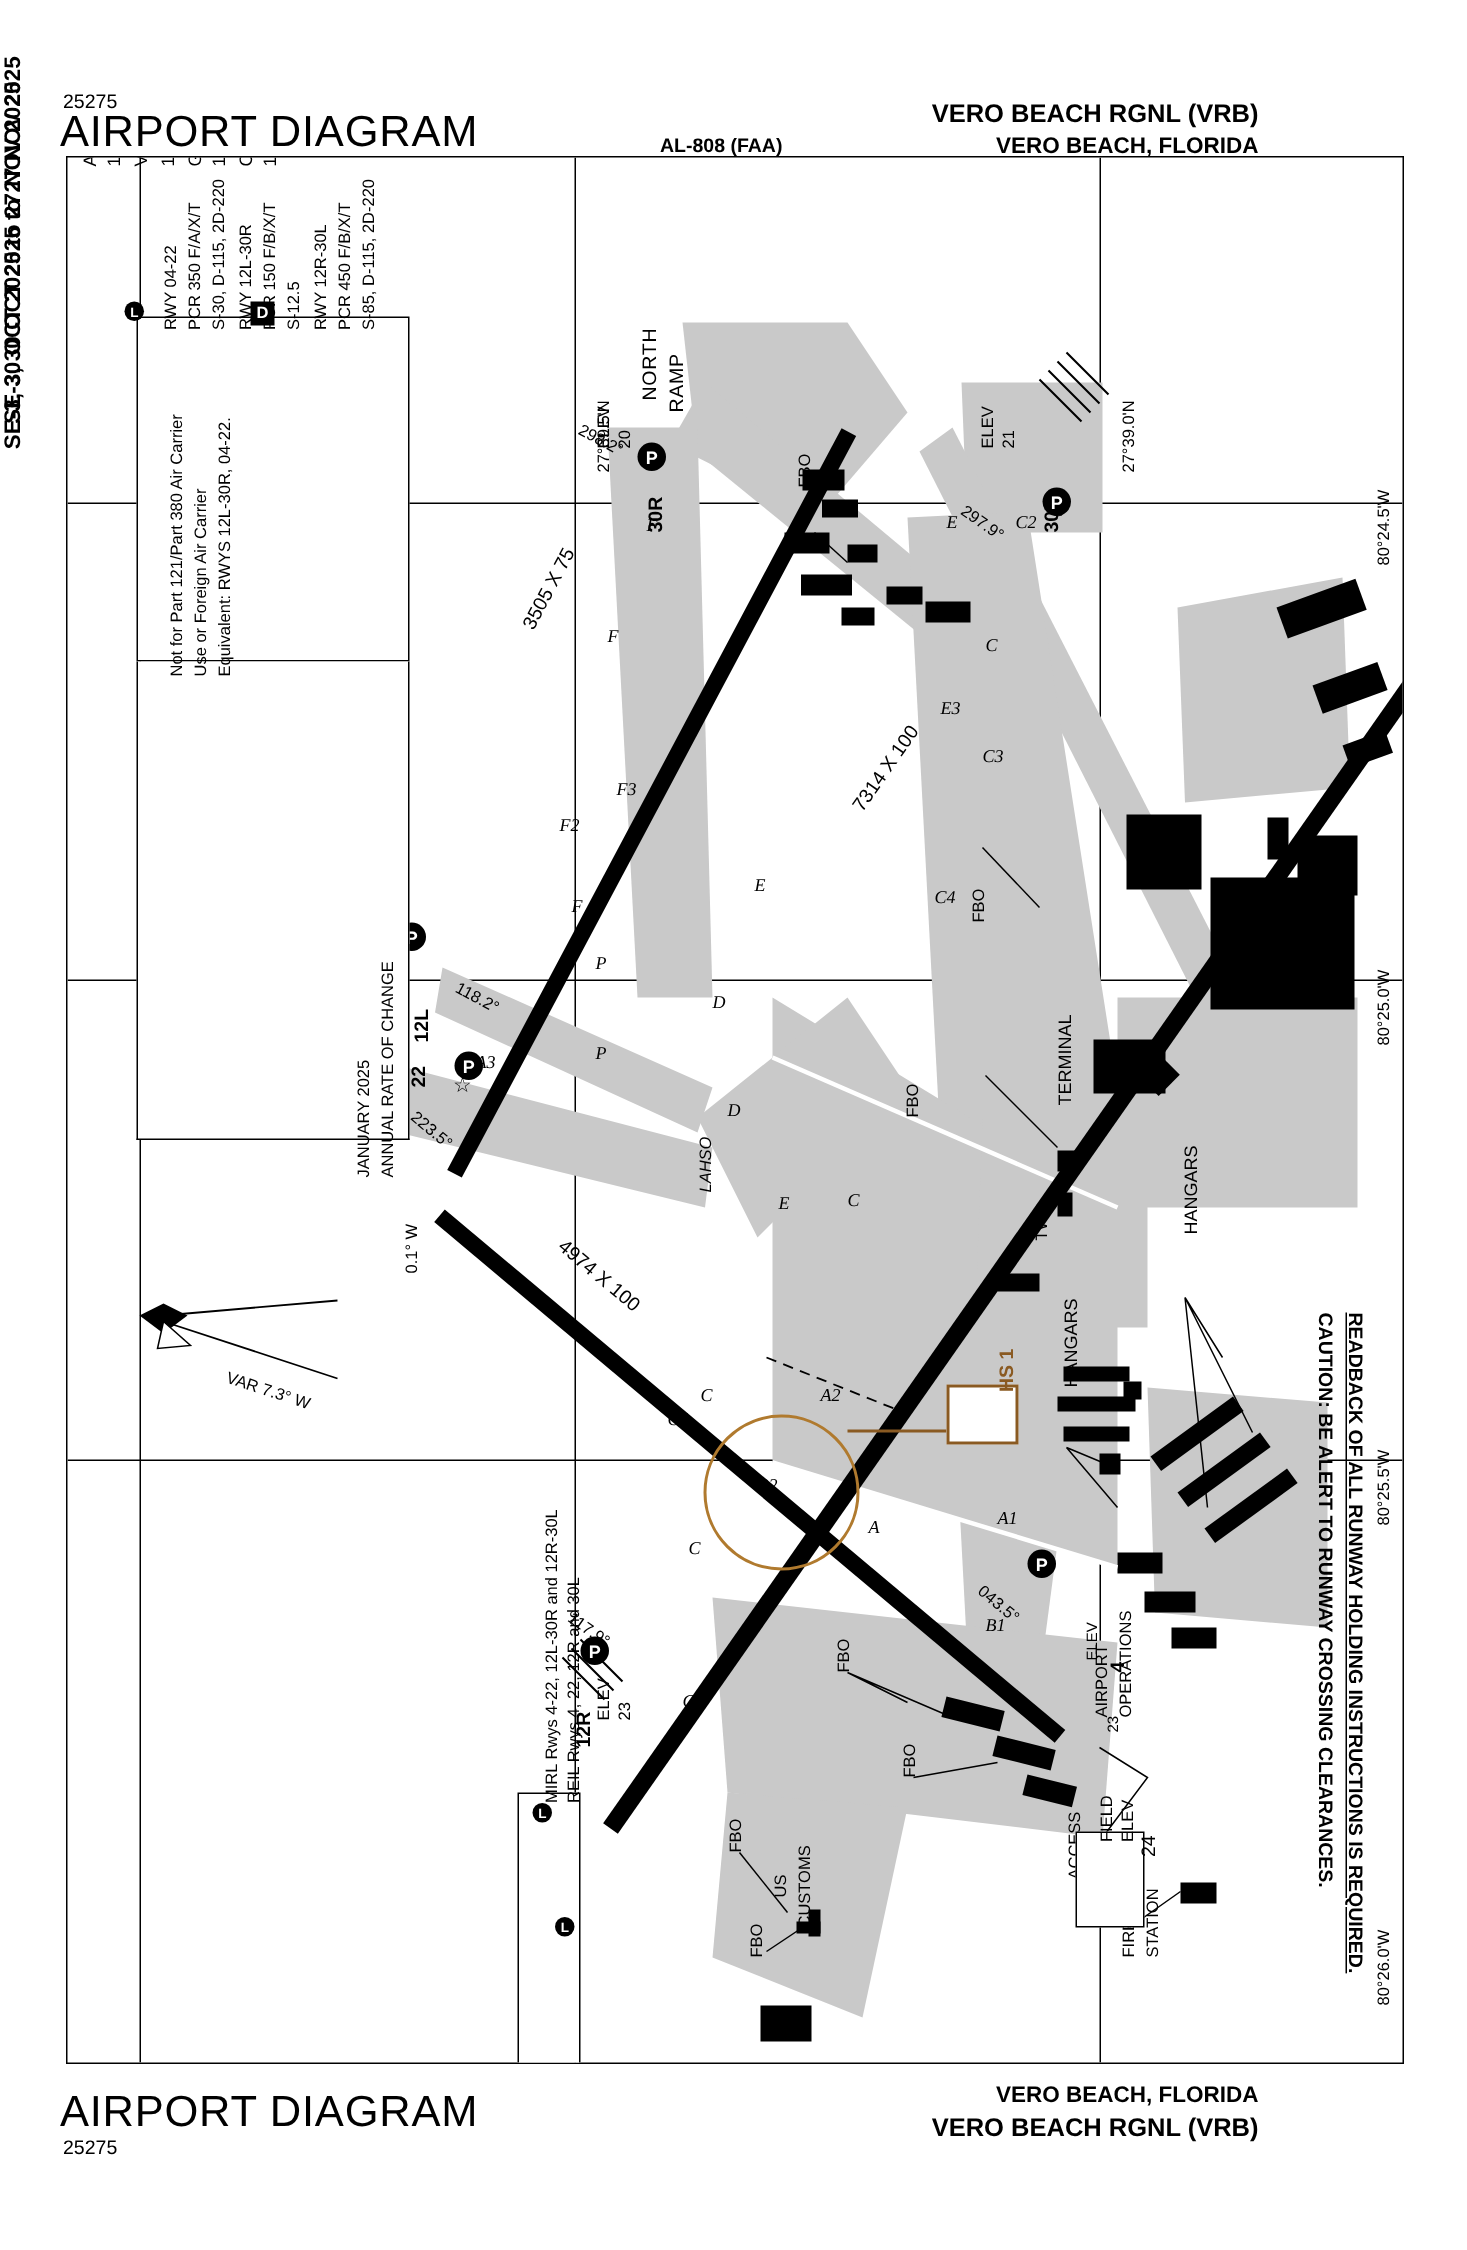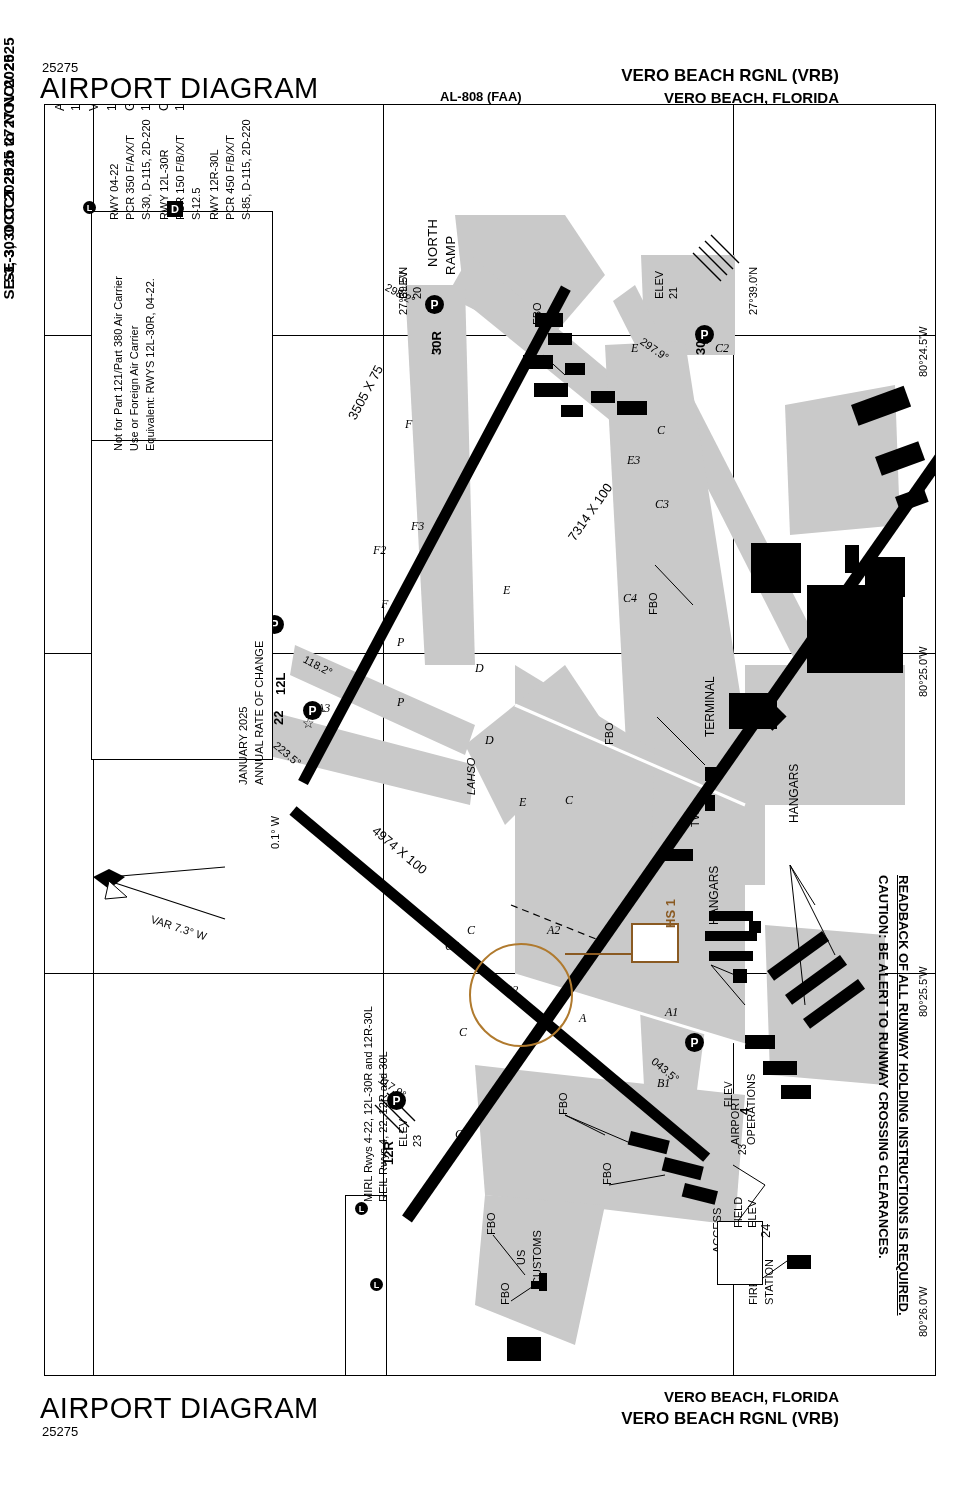--- a/index.html
+++ b/index.html
@@ -258,23 +258,23 @@
     <div class="txw" style="left:328px;top:438px;">F2</div>
     <div class="txw" style="left:336px;top:492px;">F</div>
     <div class="txw" style="left:366px;top:414px;">F3</div>
     <div class="txw" style="left:352px;top:530px;">P</div>
     <div class="txw" style="left:352px;top:590px;">P</div>
     <div class="txw" style="left:430px;top:556px;">D</div>
     <div class="txw" style="left:440px;top:628px;">D</div>
     <div class="txw" style="left:474px;top:690px;">E</div>
     <div class="txw" style="left:458px;top:478px;">E</div>
     <div class="txw" style="left:586px;top:236px;">E</div>
-    <div class="txw" style="left:582px;top:348px;text-align:center;">E3</div>
+    <div class="txw" style="left:582px;top:360px;text-align:center;">E3</div>
     <div class="txw" style="left:610px;top:392px;">C3</div>
-    <div class="txw" style="left:670px;top:236px;">C2</div>
+    <div class="txw" style="left:632px;top:236px;">C2</div>
     <div class="txw" style="left:656px;top:228px;">C</div>
     <div class="txw" style="left:612px;top:318px;">C</div>
     <div class="txw" style="left:578px;top:486px;">C4</div>
     <div class="txw" style="left:520px;top:688px;">C</div>
     <div class="txw" style="left:422px;top:818px;">C</div>
     <div class="txw" style="left:400px;top:834px;">C5</div>
     <div class="txw" style="left:414px;top:920px;">C</div>
     <div class="txw" style="left:460px;top:878px;">B2</div>
     <div class="txw" style="left:502px;top:818px;">A2</div>
     <div class="txw" style="left:534px;top:906px;">A</div>

